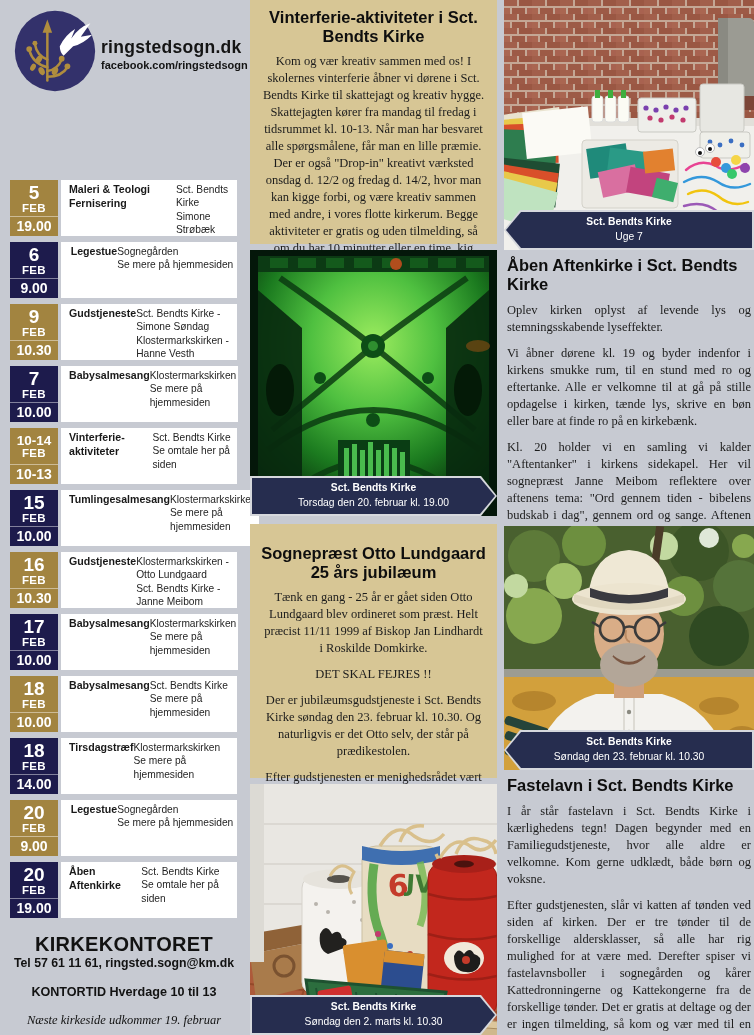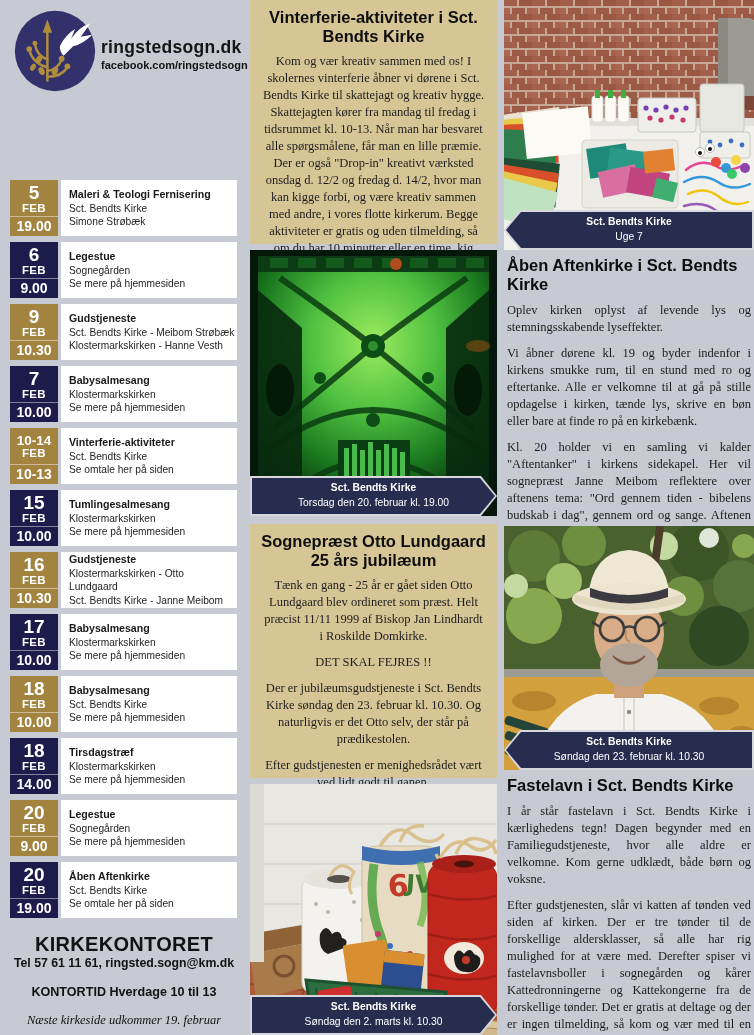--- a/index.html
+++ b/index.html
@@ -18,38 +18,38 @@
   .events { position:absolute; left:10px; top:180px; width:227px; display:flex; flex-direction:column; gap:6px; }
   .event { display:flex; height:56px; }
   .date-block { width:48px; color:#fff; display:flex; flex-direction:column; text-align:center; flex:none; }
   .date-block.gold { background:var(--gold,#a28440); }
   .date-block.navy { background:var(--navy,#1d1b4c); }
   .date-top { flex:1; display:flex; flex-direction:column; justify-content:center; padding-top:2px; }
   .day  { font-size:19px; font-weight:bold; line-height:1; }
   .day.small { font-size:13.5px; }
   .month{ font-size:11.5px; font-weight:bold; line-height:1.15; letter-spacing:.3px; }
   .time { border-top:1px solid rgba(255,255,255,.45); font-size:14px; font-weight:bold; padding:1px 0 2px; }
-  .info { flex:1; background:#fff; margin-left:3px; padding:3px 2px 3px 8px; display:flex; flex-direction:column; justify-content:center; }
+  .info { flex:1; background:#fff; margin-left:3px; padding:3px 2px 3px 8px; display:flex; justify-content:center; }
   .event-title { font-weight:bold; font-size:10.6px; color:#191919; line-height:1.3; }
   .event-lines div { font-size:10.2px; color:#242424; line-height:1.3; }
   
   .office { position:absolute; left:0; top:933px; width:248px; text-align:center; color:#121212; }
   .office-title { font-size:20px; font-weight:bold; letter-spacing:.3px; }
   .office-line  { font-size:12.3px; font-weight:bold; line-height:1.3; }
   .office-hours { font-size:12.6px; font-weight:bold; margin-top:13px; }
   .office-note  { font-family:"Liberation Serif", serif; font-style:italic; font-size:12.5px; margin-top:14px; }
   
   .article { position:absolute; }
   .article.tan { background:var(--tan,#d7c695);text-align:center; }
   .article h2 { font-size:16.5px; line-height:1.16; color:#0e0e0e; margin-bottom:7px; }
   .article .body p { font-family:"Liberation Serif", serif; font-size:12.5px; line-height:1.36; color:#1c1c1c; margin-bottom:9px; }
   .article .body.just p { text-align:justify; }
   #a1 { left:250px; top:0;     width:247px; height:244px; padding:8px 11px; }
   #a2 { left:506px; top:256px; width:246px; height:264px; padding:0 1px; }
-  #a3 { left:250px; top:524px; width:247px; height:254px; padding:8px 11px; }
+  #a3 { left:250px; top:524px; width:247px; height:254px; padding:20px 11px; }
   #a4 { left:506px; top:776px; width:246px; height:259px; padding:0 1px; }
   #a2 h2, #a4 h2 { margin-bottom:8px; }
   
   .photo { position:absolute; overflow:hidden; }
   .photo svg { display:block; }
   #photo-crafts  { left:504px; top:0;     width:250px; height:250px; }
   #photo-green   { left:250px; top:250px; width:247px; height:266px; }
   #photo-otto    { left:504px; top:526px; width:250px; height:244px; }
   #photo-barrels { left:250px; top:784px; width:247px; height:251px; }
   
@@ -136,21 +136,21 @@
       <div class="date-block gold">
         <div class="date-top">
           <div class="day">9</div>
           <div class="month">FEB</div>
         </div>
         <div class="time">10.30</div>
       </div>
       <div class="info">
         <div class="event-title">Gudstjeneste</div>
         <div class="event-lines">
-            <div>Sct. Bendts Kirke - Meibom Strøbæk</div>
+            <div>Sct. Bendts Kirke - Simone Søndag</div>
             <div>Klostermarkskirken - Hanne Vesth</div>
           </div>
       </div>
     </div>
 
     <div class="event">
       <div class="date-block navy">
         <div class="date-top">
           <div class="day">7</div>
           <div class="month">FEB</div>

